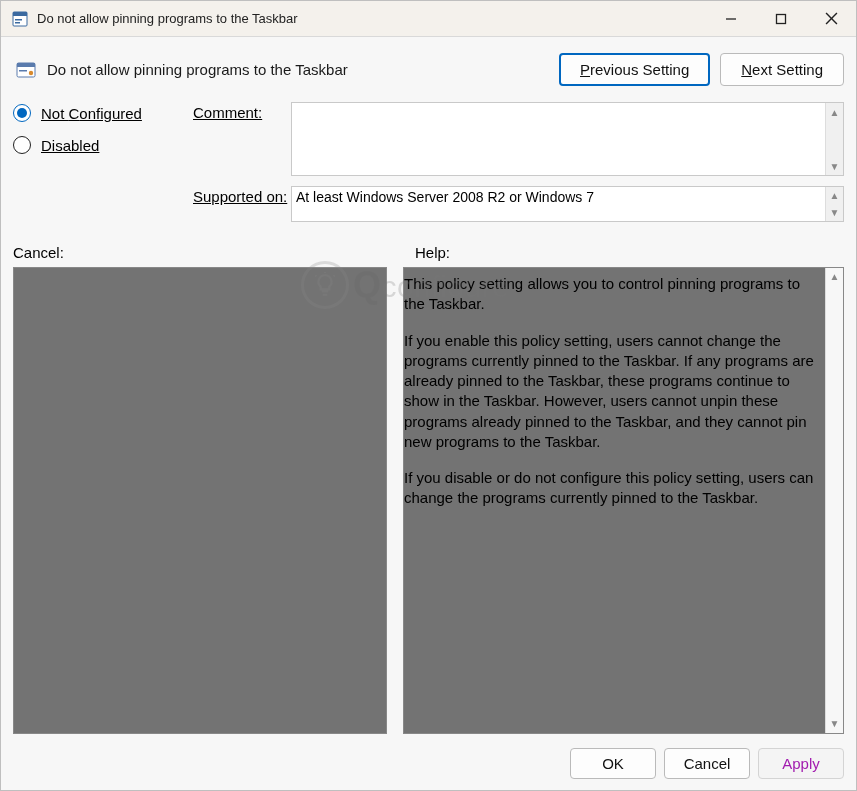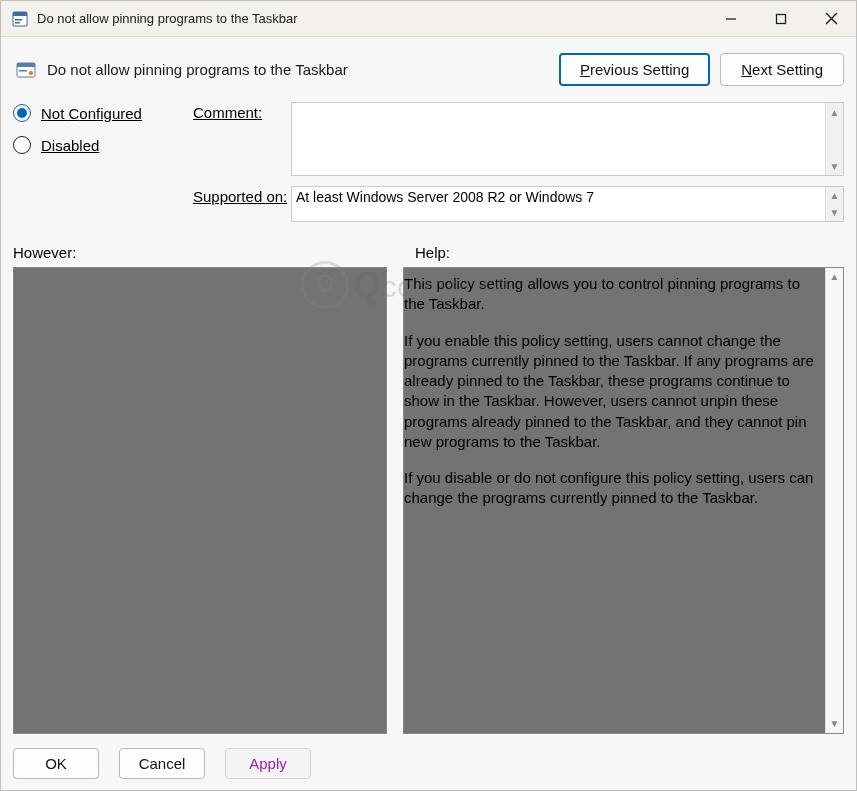--- a/index.html
+++ b/index.html
@@ -186,23 +186,23 @@
     position:relative;
   }
   .panel.options { width: 374px; flex: 0 0 374px; }
   .panel.help p { margin: 0 0 16px 0; }
   .panel.help { padding-right: 20px; }
   .panel.help .scroll-col { background:#f7f7f7; }
 
   
   .footer {
     display: flex;
-    justify-content: flex-start;
+    justify-content: flex-end;
     padding-top: 14px;
-    gap: 20px;
+    gap: 8px;
   }
   .footer .btn {
     min-width: 86px;
     padding: 6px 16px;
     font-size: 15px;
     border: 1px solid #bababa;
     border-radius: 4px;
     background: #fdfdfd;
     cursor: pointer;
     font-family: inherit;
@@ -321,21 +321,21 @@
           <div class="scroll-col">
             <div class="scroll-arrow">▲</div>
             <div class="scroll-arrow">▼</div>
           </div>
         </div>
       </div>
     </div>
   </div>
 
   <div class="section-labels">
-    <div class="opt-label">However:</div>
+    <div class="opt-label">Cancel:</div>
     <div>Help:</div>
   </div>
 
   <div class="panels">
     <div class="panel options"></div>
     <div class="panel help">
       <p>This policy setting allows you to control pinning programs to the Taskbar.</p>
       <p>If you enable this policy setting, users cannot change the programs currently pinned to the Taskbar. If any programs are already pinned to the Taskbar, these programs continue to show in the Taskbar. However, users cannot unpin these programs already pinned to the Taskbar, and they cannot pin new programs to the Taskbar.</p>
       <p>If you disable or do not configure this policy setting, users can change the programs currently pinned to the Taskbar.</p>
       <div class="scroll-col">

